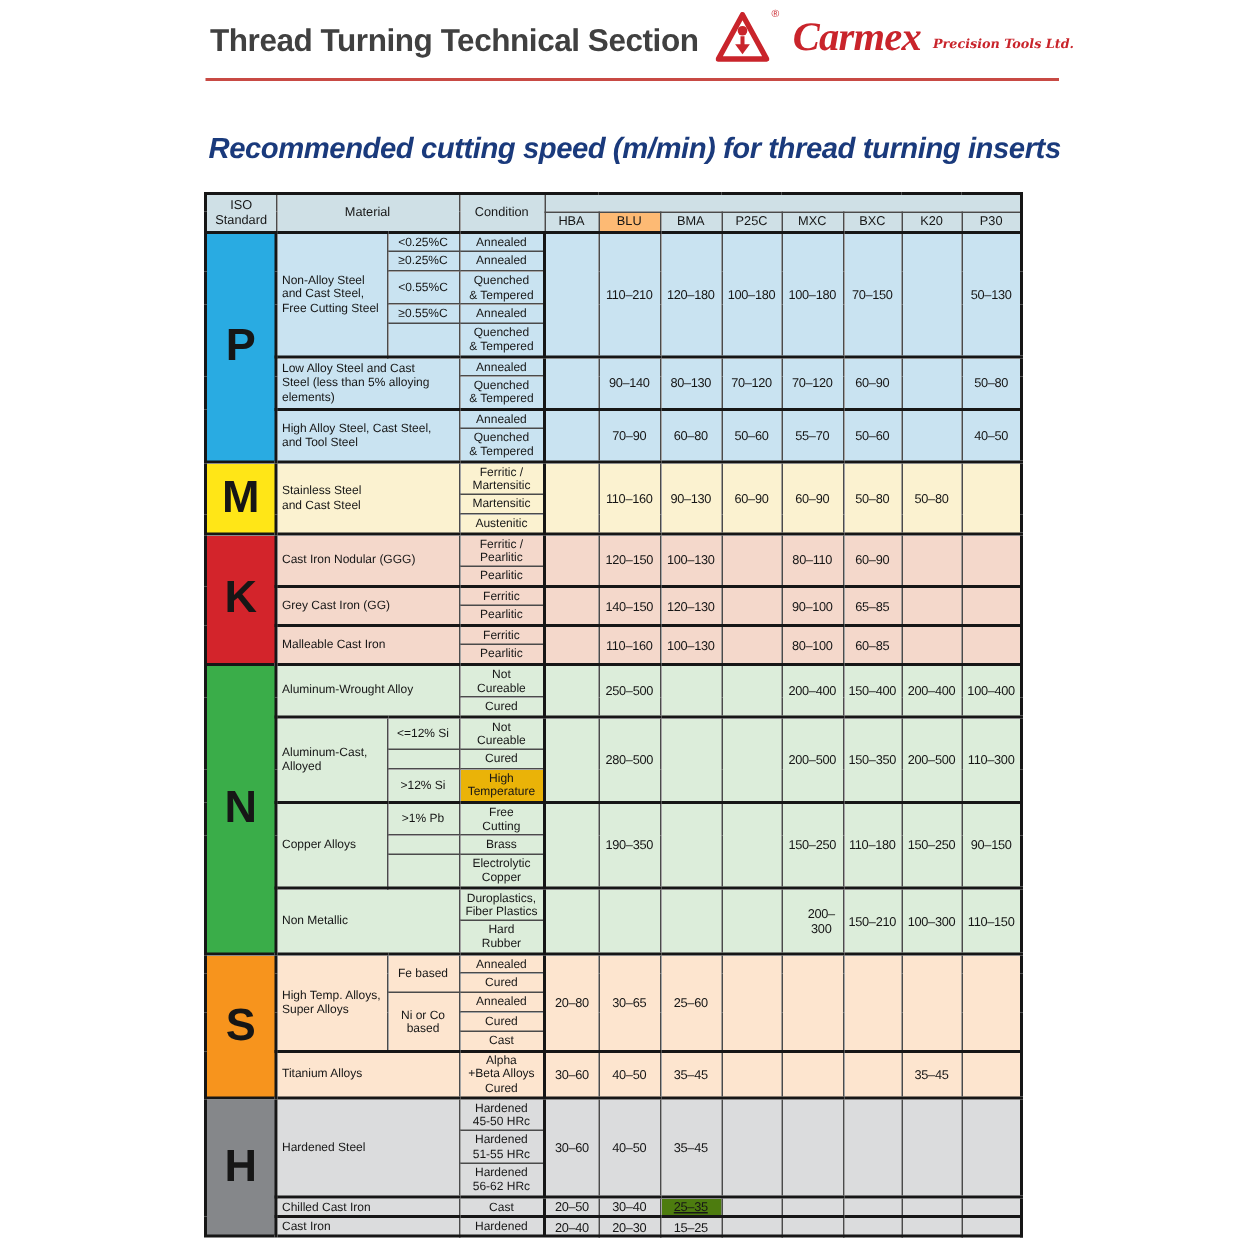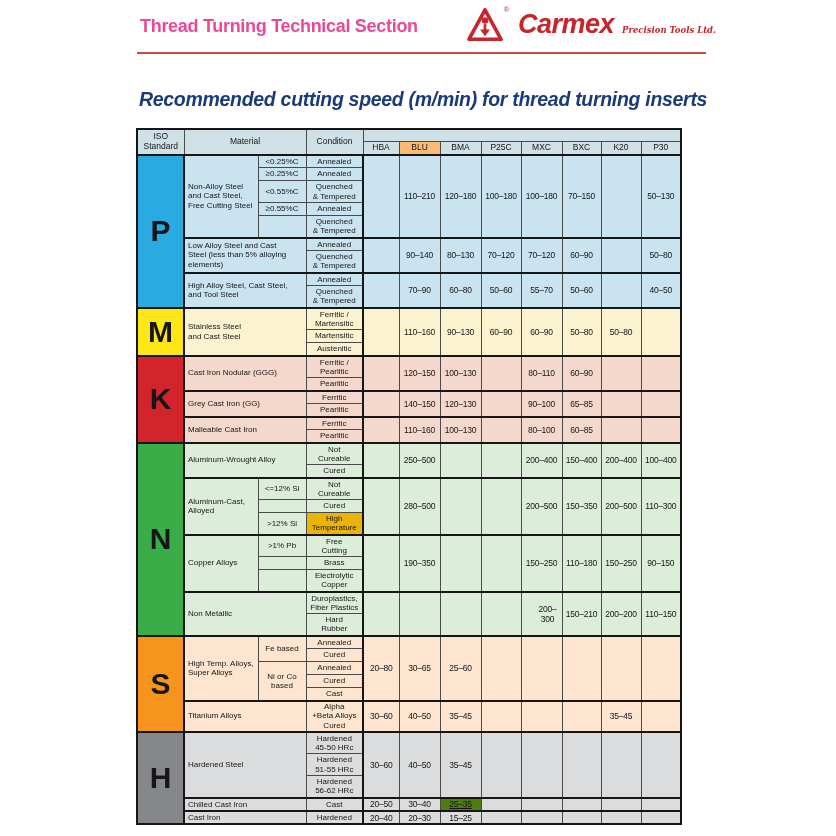--- a/index.html
+++ b/index.html
@@ -2,27 +2,27 @@
 <html><head>
 <meta charset="utf-8">
 <style>
   html,body { margin:0; padding:0; }
   body {
     width:836px; height:836px; background:#ffffff; position:relative;
     font-family:"Liberation Sans", sans-serif; overflow:hidden;
   }
   .page-title {
     position:absolute; left:140px; top:16px; margin:0;
-    font-size:18px; font-weight:bold; color:#ec4899; letter-spacing:-0.3px;
+    font-size:21px; font-weight:bold; color:#404040; letter-spacing:-0.3px;
   }
   .logo { position:absolute; top:8px; right:120px; display:flex; align-items:flex-start; gap:5px; }
   .logo-mark svg { display:block; }
   .logo-reg { font-size:7px; color:#c9242b; vertical-align:top; position:relative; top:-2px; left:-4px; }
   .brand {
-    font-family:Liberation Sans, sans-serif; font-style:italic; font-weight:bold;
+    font-family:Liberation Serif, serif; font-style:italic; font-weight:bold;
     font-size:27px; line-height:1.2; color:#c9242b; letter-spacing:-0.5px;
   }
   .tagline {
     font-family:"DejaVu Serif", serif; font-style:italic; font-weight:bold;
     font-size:8.5px; color:#c9242b; margin-top:17px; margin-left:3px; white-space:nowrap;
   }
   .red-rule { position:absolute; left:137px; top:52px; width:569px; height:1.5px; background:#c84a44; }
   .table-title {
     position:absolute; left:139px; top:88px; margin:0;
     font-size:19.5px; font-style:italic; font-weight:bold; color:#1a3a7c; letter-spacing:-0.3px;
@@ -311,21 +311,21 @@
       <tr class="gs" style="height: 22px;">
         <td class="mat" rowspan="2" colspan="2" style="background: rgb(220, 237, 218);">Non Metallic</td>
         <td class="cond" style="background: rgb(220, 237, 218);">Duroplastics,
 Fiber Plastics</td>
         <td class="val v0" rowspan="2" style="background: rgb(220, 237, 218);"></td>
         <td class="val" rowspan="2" style="background: rgb(220, 237, 218);"></td>
         <td class="val" rowspan="2" style="background: rgb(220, 237, 218);"></td>
         <td class="val" rowspan="2" style="background: rgb(220, 237, 218);"></td>
         <td class="val" rowspan="2" style="background: rgb(220, 237, 218); padding-left: 12px;">200–300</td>
         <td class="val" rowspan="2" style="background: rgb(220, 237, 218);">150–210</td>
-        <td class="val" rowspan="2" style="background: rgb(220, 237, 218);">200–200</td>
+        <td class="val" rowspan="2" style="background: rgb(220, 237, 218);">100–300</td>
         <td class="val" rowspan="2" style="background: rgb(220, 237, 218);">110–150</td>
       </tr>
       <tr style="height: 22px;">
         <td class="cond" style="background: rgb(220, 237, 218);">Hard
 Rubber</td>
       </tr>
       <tr class="gs" style="height: 13px;">
         <td class="letter" rowspan="6" style="background: rgb(247, 148, 29);">S</td>
         <td class="mat" rowspan="5" colspan="1" style="background: rgb(253, 229, 207);">High Temp. Alloys,
 Super Alloys</td>

